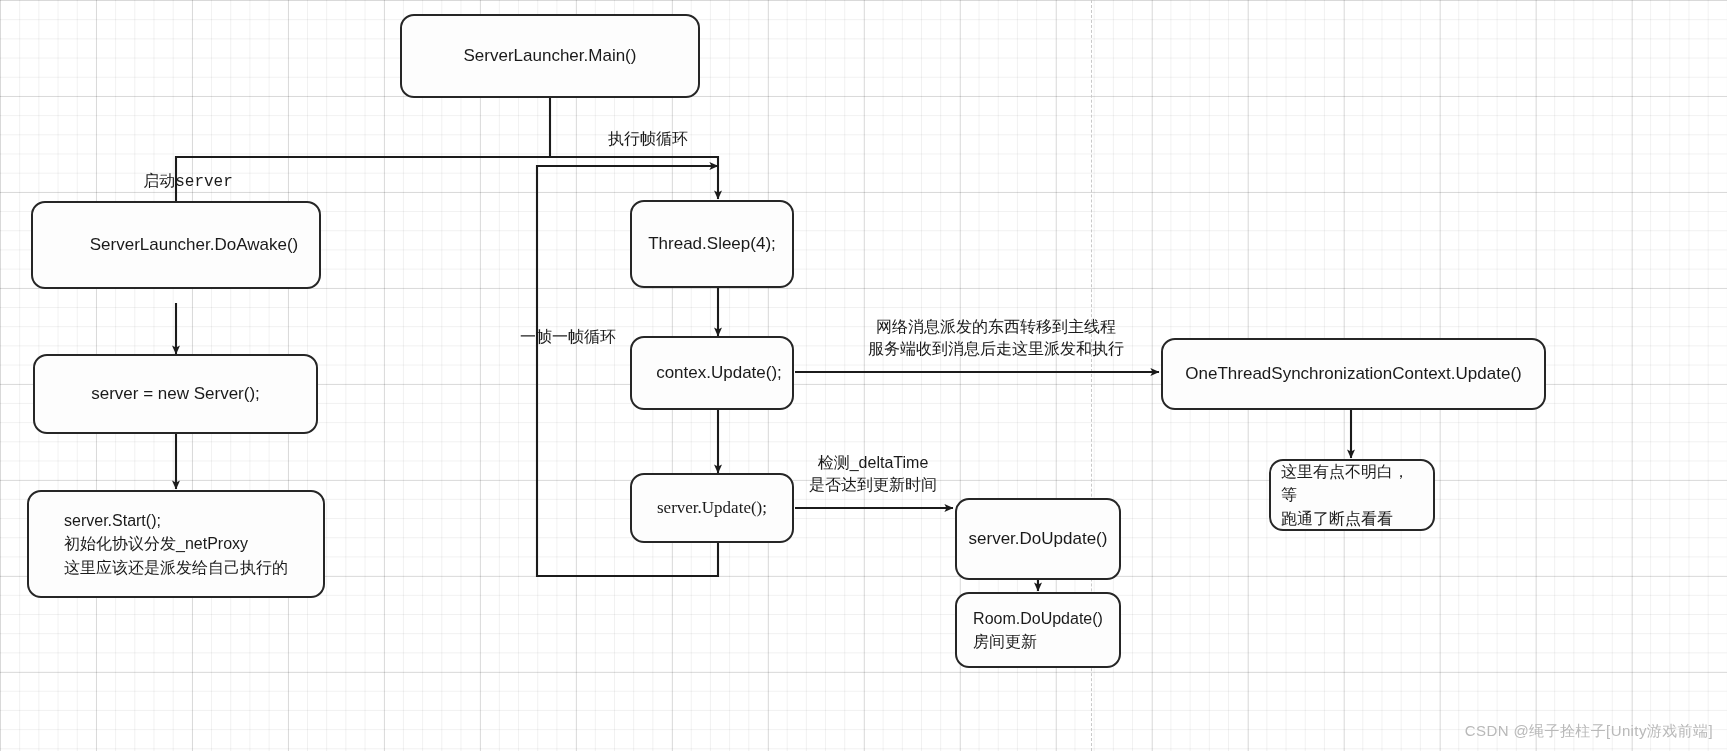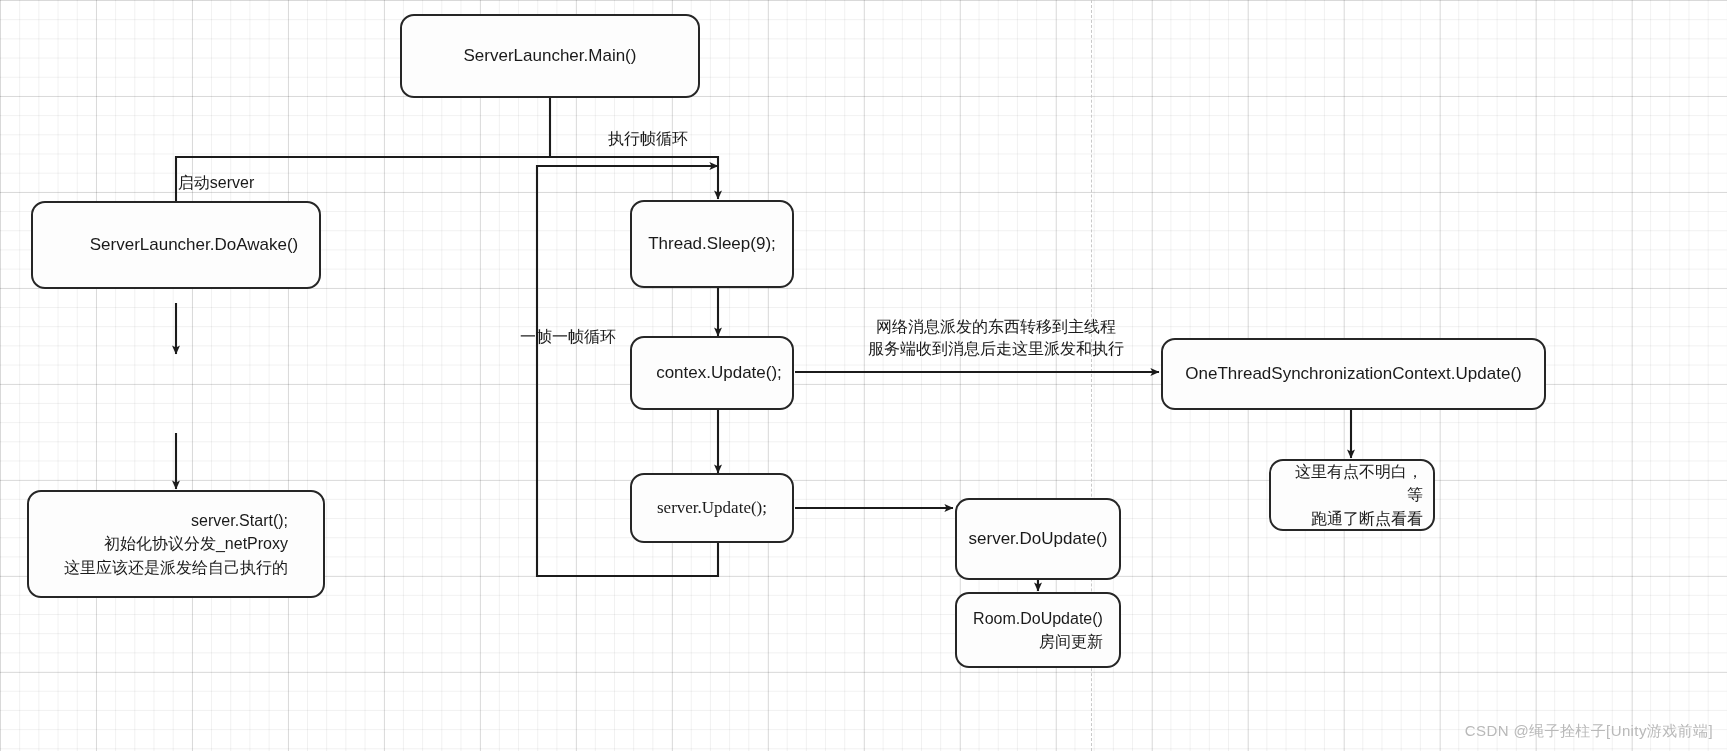--- a/index.html
+++ b/index.html
@@ -31,21 +31,21 @@
   }
   .node {
     position: absolute;
     box-sizing: border-box;
     border: 2.2px solid #262626;
     border-radius: 14px;
     background: #fdfdfd;
     display: flex;
     align-items: center;
     justify-content: center;
-    text-align: right;
+    text-align: left;
     color: #1a1a1a;
     font-size: 17px;
     line-height: 1.45;
     white-space: pre-line;
     padding: 4px 10px;
   }
   .node.small { font-size: 16px; }
   .edge-label {
     position: absolute;
     color: #1a1a1a;
@@ -111,46 +111,49 @@
       <path d="M1351,410 L1351,458" marker-end="url(#arrow)"></path>
 
       <path d="M718,543 L718,576 L537,576 L537,166 L718,166" marker-end="url(#arrow)"></path>
     </g>
   </svg>
 
   <div class="node" style="left:400px; top:14px; width:300px; height:84px;">ServerLauncher.Main()</div>
 
   <div class="node" style="left:31px; top:201px; width:290px; height:88px;padding-left:46px;">ServerLauncher.DoAwake()</div>
 
+  <div class="node" style="left:33px; top:354px; width:285px; height:80px;">server = new Server();</div>
 
   <div class="node small" style="left:27px; top:490px; width:298px; height:108px;">server.Start();
 初始化协议分发_netProxy
 这里应该还是派发给自己执行的</div>
 
-  <div class="node" style="left:630px; top:200px; width:164px; height:88px;">Thread.Sleep(9);</div>
+  <div class="node" style="left:630px; top:200px; width:164px; height:88px;">Thread.Sleep(4);</div>
 
   <div class="node" style="left:630px; top:336px; width:164px; height:74px;padding-left:24px;">contex.Update();</div>
 
   <div class="node" style="left:630px; top:473px; width:164px; height:70px;font-family:Liberation Serif, serif;">server.Update();</div>
 
   <div class="node" style="left:955px; top:466px; width:166px; height:82px;margin-top:32px;">server.DoUpdate()</div>
 
   <div class="node small" style="left:955px; top:592px; width:166px; height:76px;">Room.DoUpdate()
 房间更新</div>
 
   <div class="node" style="left:1161px; top:338px; width:385px; height:72px;">OneThreadSynchronizationContext.Update()</div>
 
   <div class="node small" style="left:1269px; top:459px; width:166px; height:72px;">这里有点不明白，等
 跑通了断点看看</div>
 
-  <div class="edge-label" style="left:156px; top:172px; width:120px;">启动server</div>
+  <div class="edge-label" style="left:128px; top:172px; width:120px;font-family:Liberation Mono, monospace;">启动server</div>
 
   <div class="edge-label" style="left:588px; top:128px; width:120px;">执行帧循环</div>
 
   <div class="edge-label" style="left:489px; top:326px; width:112px;margin-left:23px;">一帧一帧循环</div>
 
   <div class="edge-label" style="left:852px; top:316px; width:288px;">网络消息派发的东西转移到主线程
 服务端收到消息后走这里派发和执行</div>
 
+  <div class="edge-label" style="left:802px; top:452px; width:142px;">检测_deltaTime
+是否达到更新时间</div>
 
   <div class="watermark">CSDN @绳子拴柱子[Unity游戏前端]</div>
 
 </div>
 
 </body></html>

